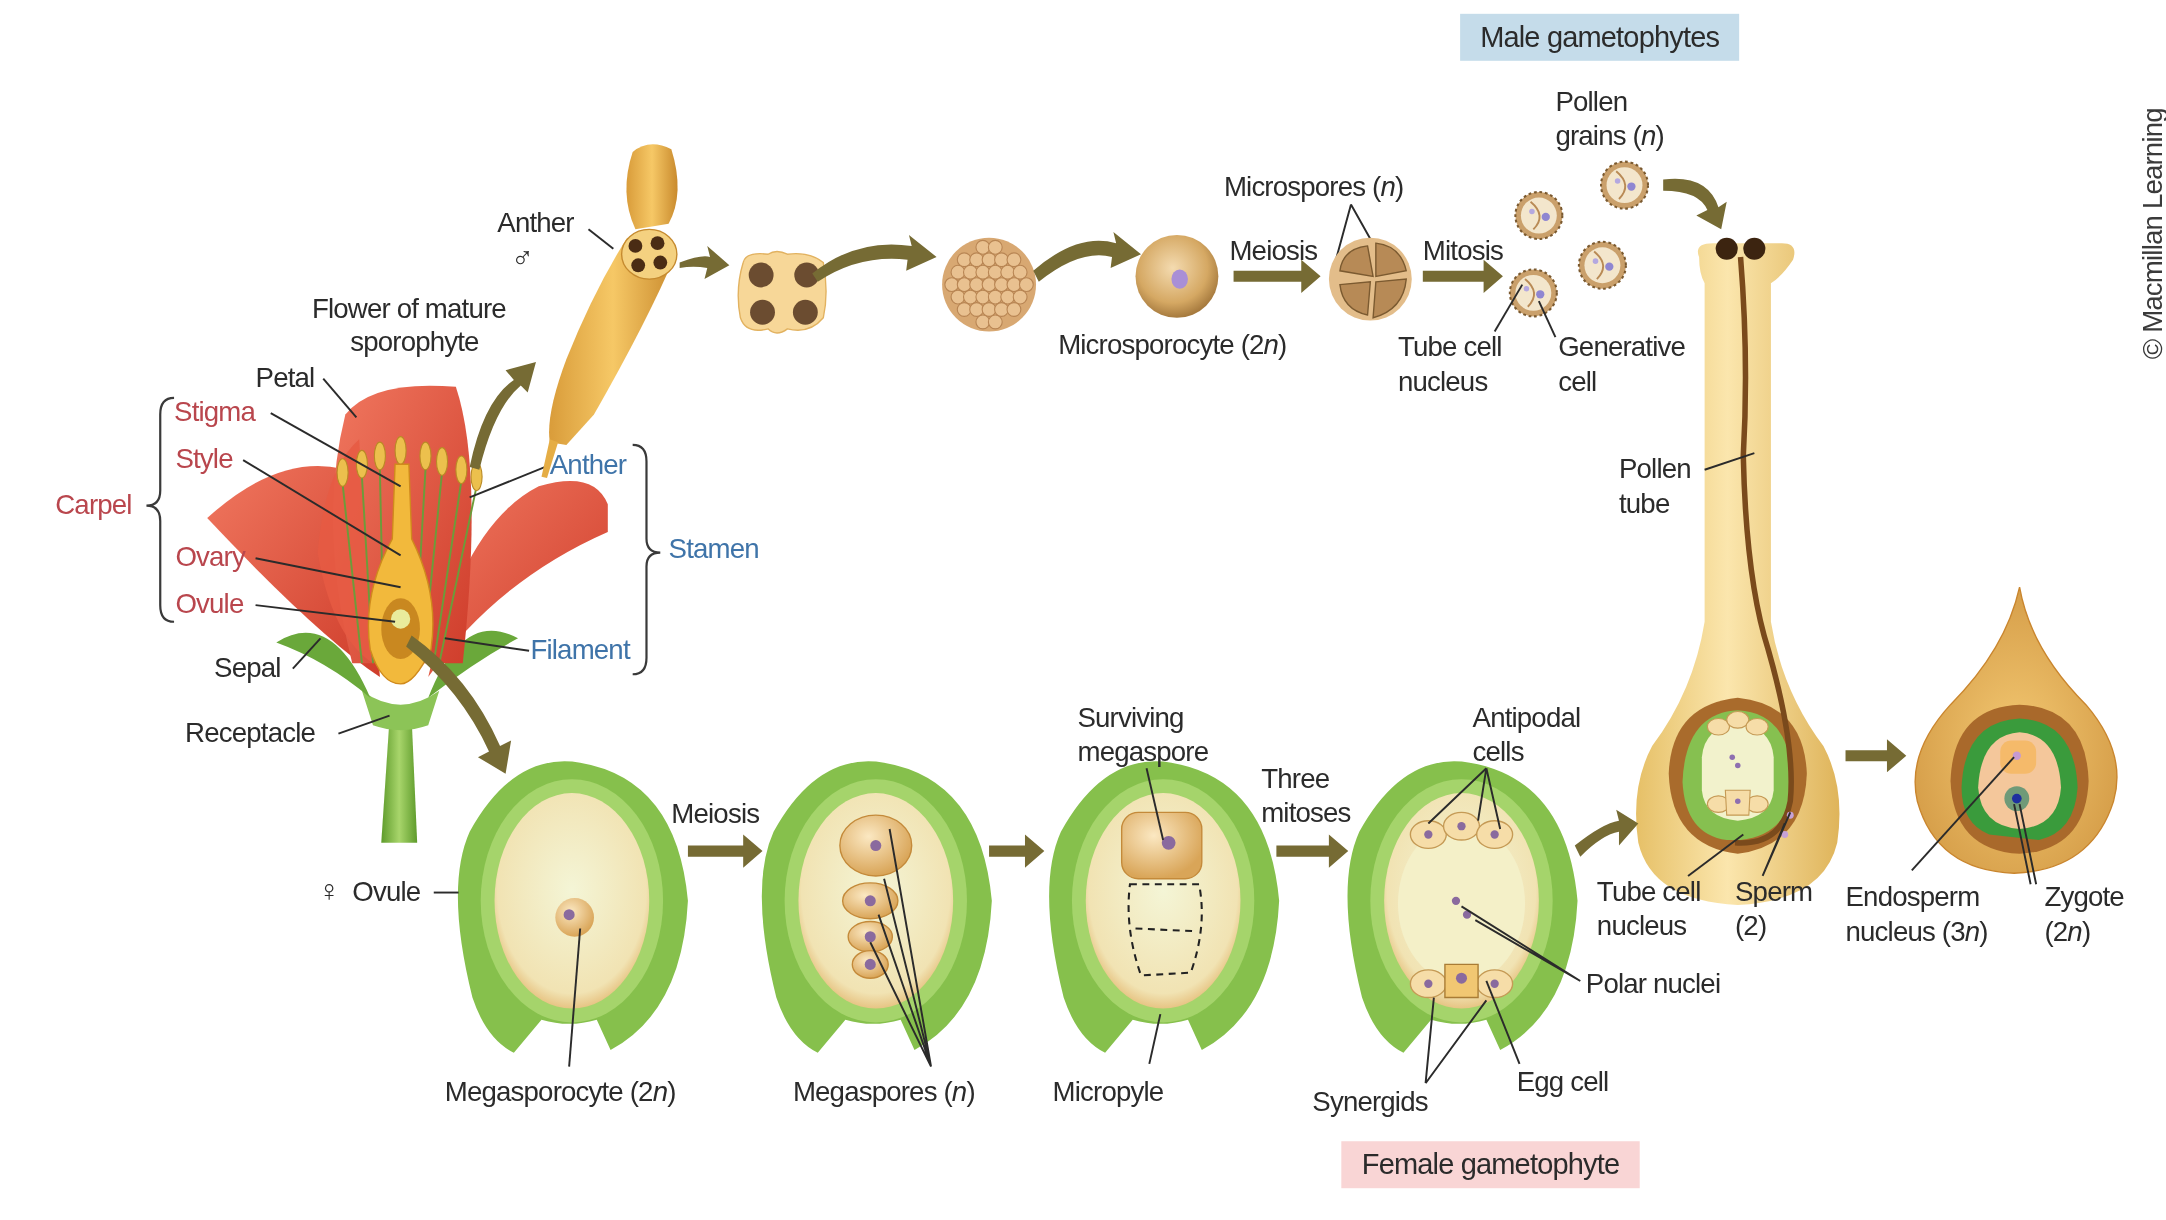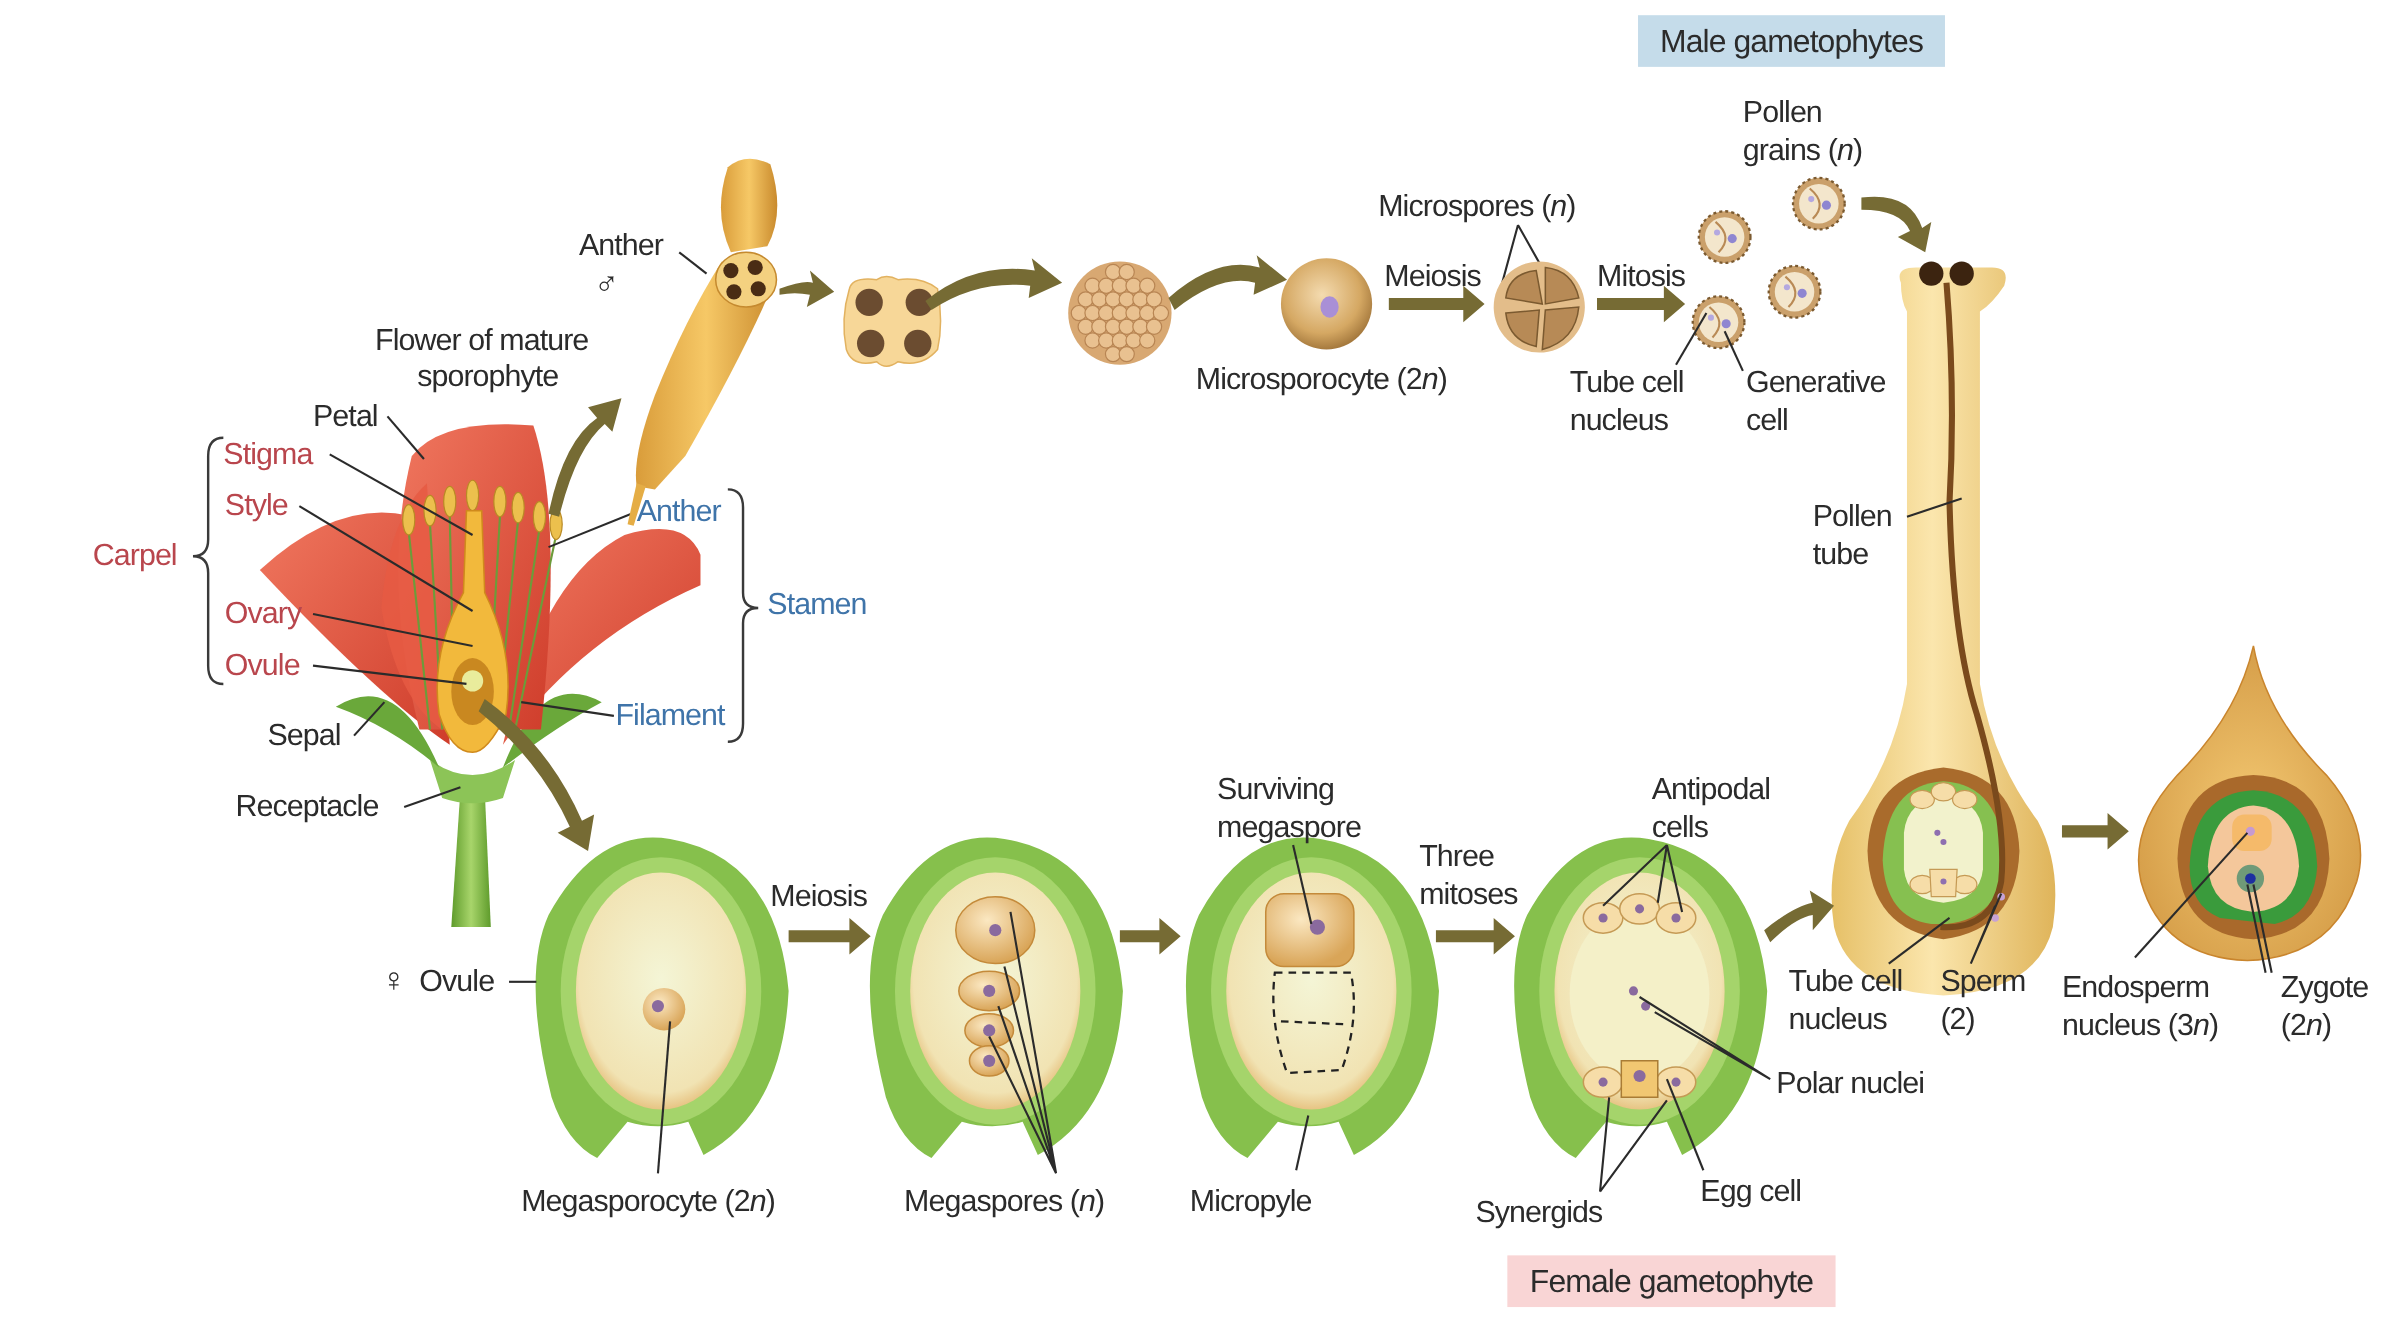--- a/index.html
+++ b/index.html
@@ -1,17 +1,17 @@
 <!DOCTYPE html>
 <html><head>
 <meta charset="utf-8">
 <style>
   html, body { margin: 0; padding: 0; background: #ffffff; }
   body { width: 2166px; height: 1220px; overflow: hidden; }
-  #stage { position: absolute; left: 0; top: 0; width: 1792px; height: 1220px; padding-left: 29px; }
+  #stage { position: absolute; left: 0; top: 0; width: 1792px; height: 1220px; }
   svg text { font-family: "Liberation Sans", sans-serif; font-size: 20px; fill: #2b2b2b; letter-spacing: -0.6px; }
   svg text.red { fill: #b9464d; }
   svg text.blue { fill: #3f74a9; }
   svg text.tag { font-size: 21px; }
   svg text.copy { font-size: 20px; fill: #3a3a3a; }
   .lead { stroke: #2b2b2b; stroke-width: 1.4; fill: none; }
   .brace { stroke: #3a3a3a; stroke-width: 1.6; fill: none; }
   .arrow { fill: #766b34; }
 </style>
 </head>

